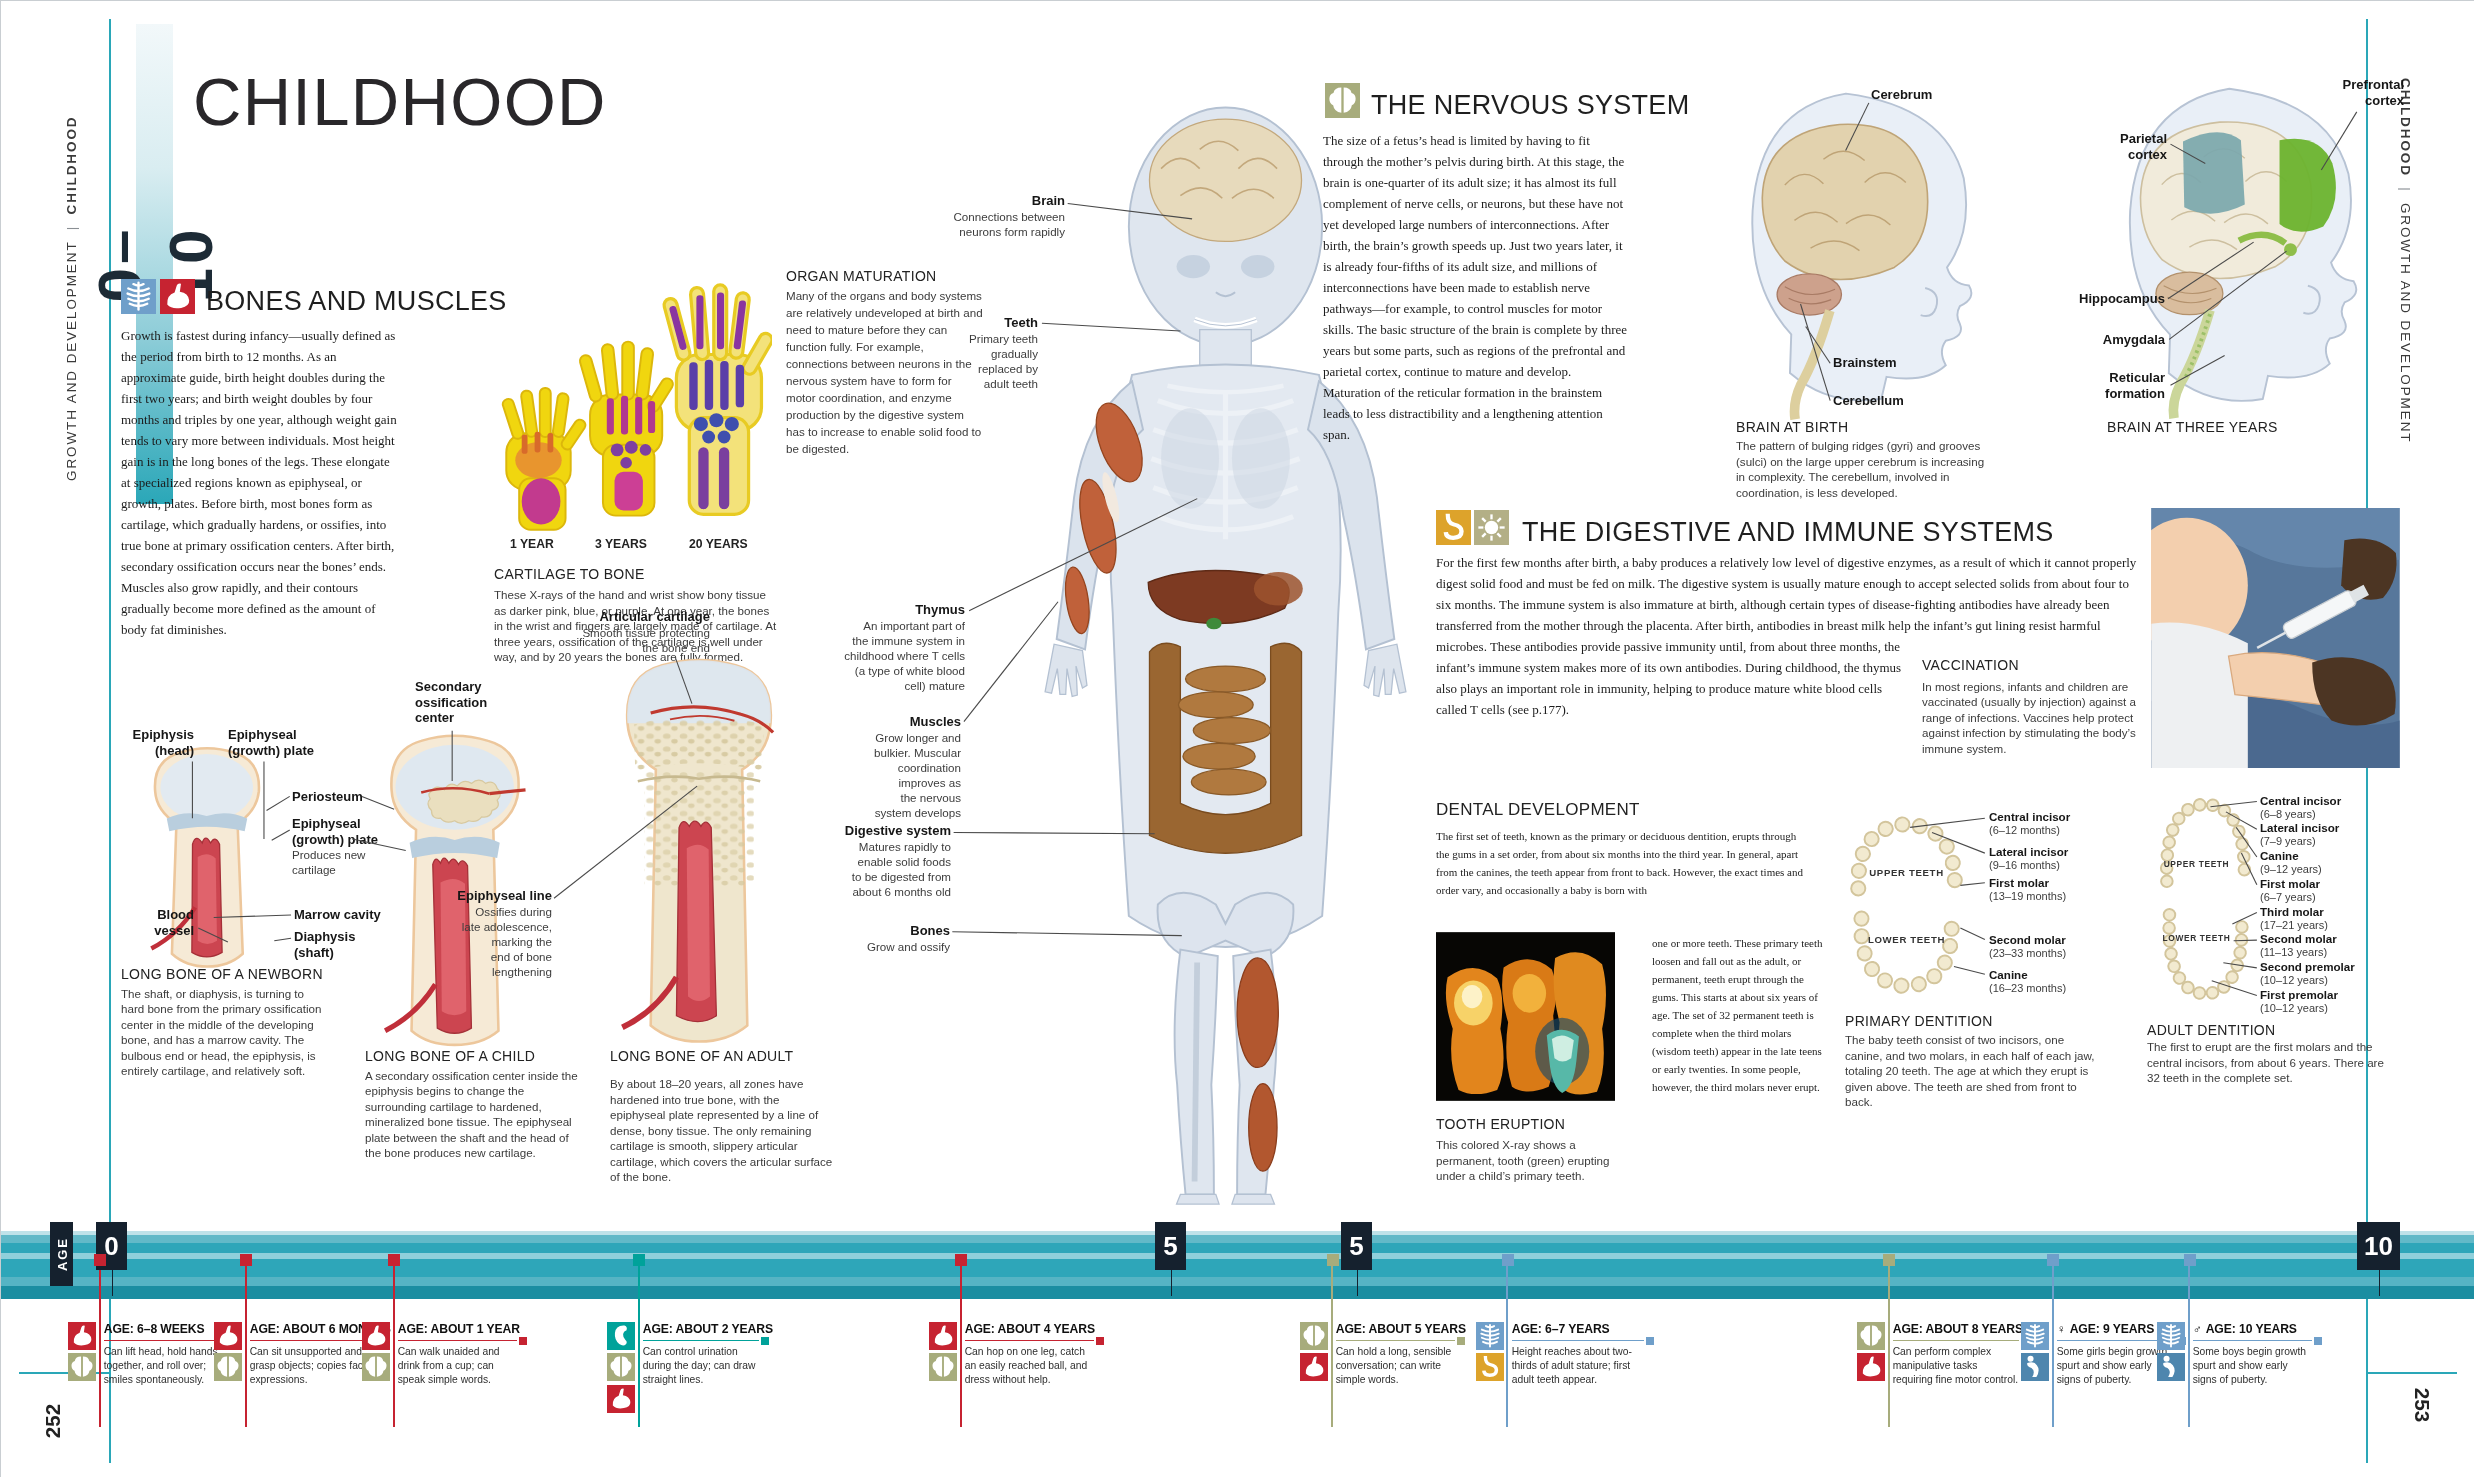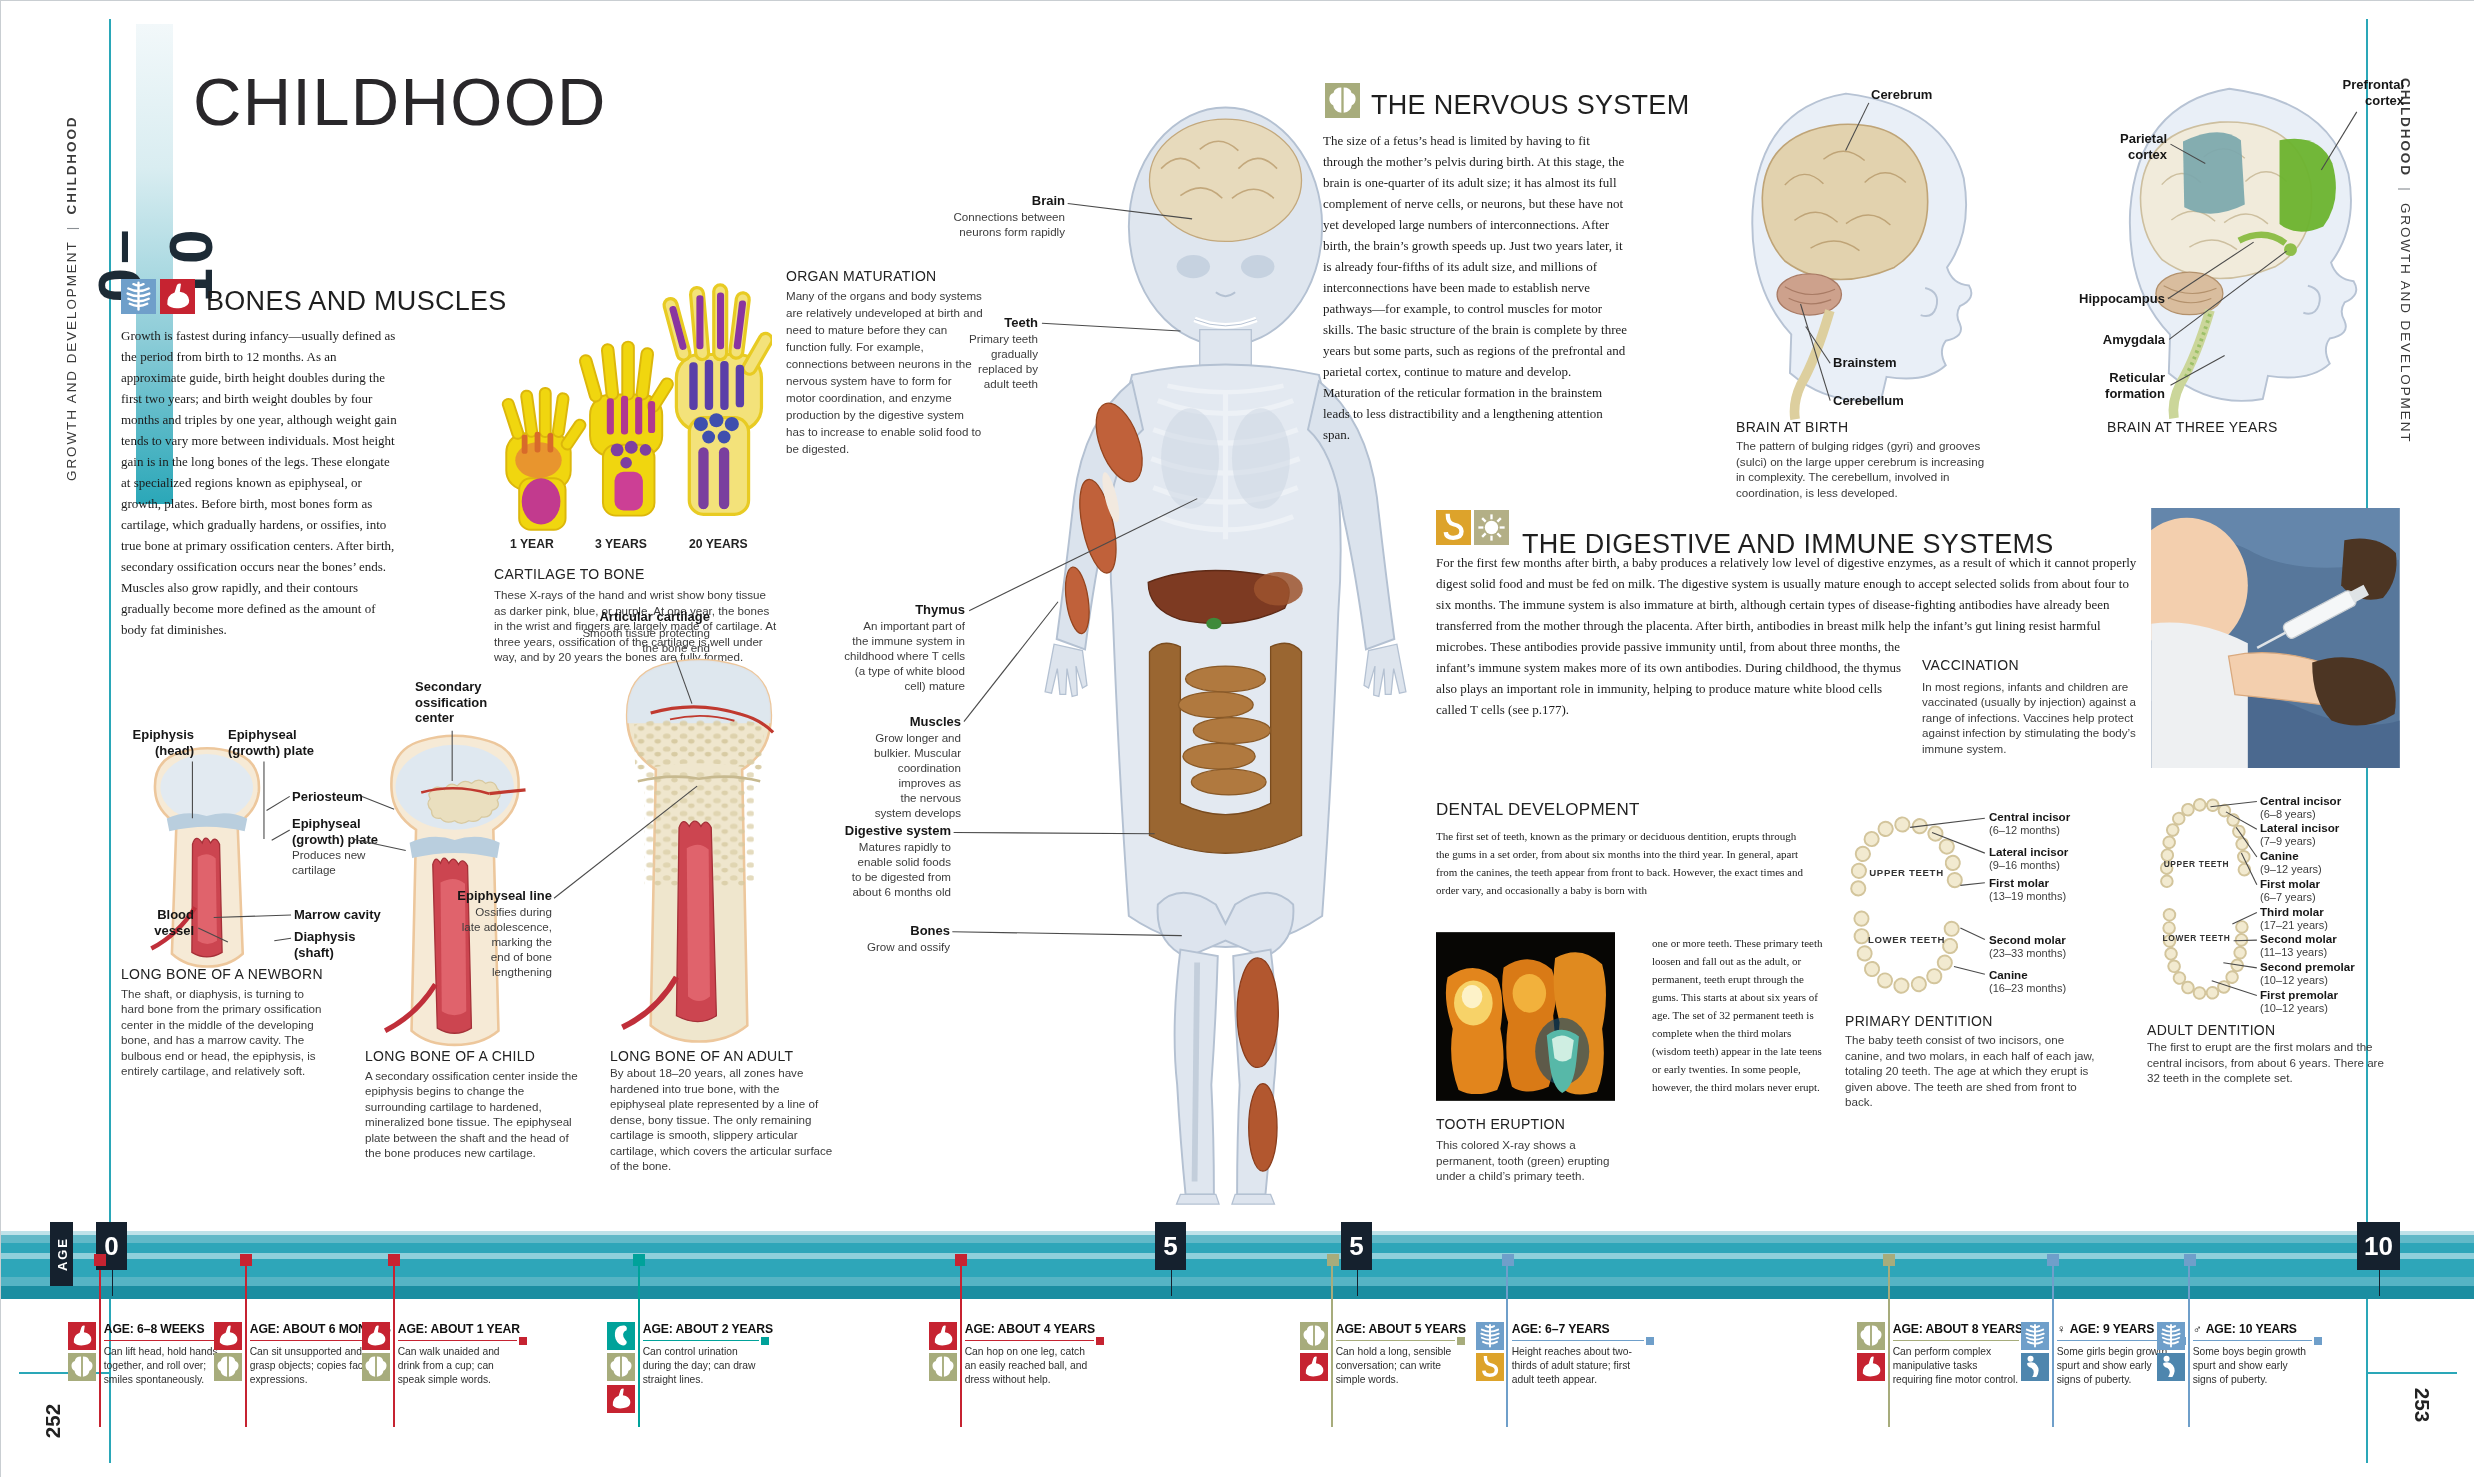--- a/index.html
+++ b/index.html
@@ -312,21 +312,21 @@
   <div class="abs ra" style="left:451px;top:887px;width:100px">
     <div class="lbl">Epiphyseal line</div>
     <div class="sub">Ossifies during
 late adolescence,
 marking the
 end of bone
 lengthening</div>
   </div>
   <div class="abs" style="left:609px;top:1047px;width:226px">
     <div class="capt">LONG BONE OF AN ADULT</div>
-    <div class="cap" style="margin-top:1px">By about 18–20 years, all zones have hardened into true bone, with the epiphyseal plate represented by a line of dense, bony tissue. The only remaining cartilage is smooth, slippery articular cartilage, which covers the articular surface of the bone.</div>
+    <div class="cap" style="margin-top:12px">By about 18–20 years, all zones have hardened into true bone, with the epiphyseal plate represented by a line of dense, bony tissue. The only remaining cartilage is smooth, slippery articular cartilage, which covers the articular surface of the bone.</div>
   </div>
 
   <svg class="abs" style="left:986px;top:71px" width="477" height="1134" viewBox="0 0 740 1760">
     <ellipse cx="370" cy="240" rx="150" ry="185" fill="#dfe6ef" stroke="#b4c1d2" stroke-width="3"></ellipse>
     <path d="M330 400 L330 460 Q370 476 410 460 L410 400 Z" fill="#dfe6ef" stroke="#b4c1d2" stroke-width="2"></path>
     <path d="M225 470 Q370 438 515 470 Q560 640 545 840 Q535 1100 520 1310 Q450 1358 370 1358 Q290 1358 220 1310 Q205 1100 195 840 Q180 640 225 470 Z" fill="#e3e9f1" stroke="#b4c1d2" stroke-width="3"></path>
     <path d="M225 480 Q150 540 135 660 Q122 775 108 880 L152 896 Q167 780 187 690 Q202 590 242 555 Z" fill="#dbe3ed" stroke="#b4c1d2" stroke-width="3"></path>
     <path d="M515 480 Q590 540 605 660 Q618 775 632 880 L588 896 Q573 780 553 690 Q538 590 498 555 Z" fill="#dbe3ed" stroke="#b4c1d2" stroke-width="3"></path>
     <path d="M104 888 L90 962 L100 964 L109 926 L113 966 L122 966 L124 926 L132 969 L140 967 L138 922 L148 956 L155 952 L148 898 Z" fill="#dde4ed" stroke="#b4c1d2" stroke-width="2"></path>
     <path d="M636 888 L650 962 L640 964 L631 926 L627 966 L618 966 L616 926 L608 969 L600 967 L602 922 L592 956 L585 952 L592 898 Z" fill="#dde4ed" stroke="#b4c1d2" stroke-width="2"></path>
@@ -506,21 +506,21 @@
   <span class="isq c-orange abs" style="left:1435px;top:509px">
       <svg viewBox="0 0 54 54" width="35" height="35">
         <use href="#i-stomach"></use>
       </svg>
     </span>
   <span class="isq c-khaki abs" style="left:1473px;top:509px">
       <svg viewBox="0 0 54 54" width="35" height="35">
         <use href="#i-virus"></use>
       </svg>
     </span>
-  <div class="abs sech" style="left:1521px;top:528px">THE DIGESTIVE AND IMMUNE SYSTEMS</div>
+  <div class="abs sech" style="left:1521px;top:516px">THE DIGESTIVE AND IMMUNE SYSTEMS</div>
   <div class="abs sf body-t" style="left:1435px;top:551px;width:708px">
     <span style="float:right;width:0.6px;height:103px"></span>
     <span style="float:right;clear:right;width:222px;margin:0 0 6.4px 13px;font-family:'Liberation Sans',sans-serif">
       <span class="capt" style="display:block">VACCINATION</span>
       <span class="cap" style="display:block;margin-top:2.6px">In most regions, infants and children are vaccinated (usually by injection) against a range of infections. Vaccines help protect against infection by stimulating the body’s immune system.</span>
     </span>
     <span>For the first few months after birth, a baby produces a relatively low level of digestive enzymes, as a result of which it cannot properly digest solid food and must be fed on milk. The digestive system is usually mature enough to accept selected solids from about four to six months. The immune system is also immature at birth, although certain types of disease-fighting antibodies have already been transferred from the mother through the placenta. After birth, antibodies in breast milk help the infant’s gut lining resist harmful microbes. These antibodies provide passive immunity until, from about three months, the infant’s immune system makes more of its own antibodies. During childhood, the thymus also plays an important role in immunity, helping to produce mature white blood cells called T cells (see p.177).</span>
   </div>
 
   <svg class="abs" style="left:2150px;top:507px" width="249" height="260" viewBox="0 0 386 404">

